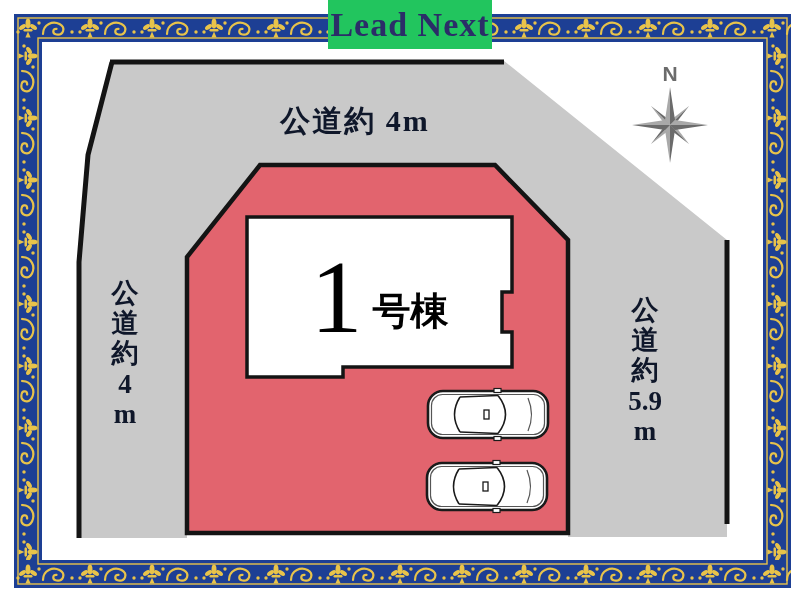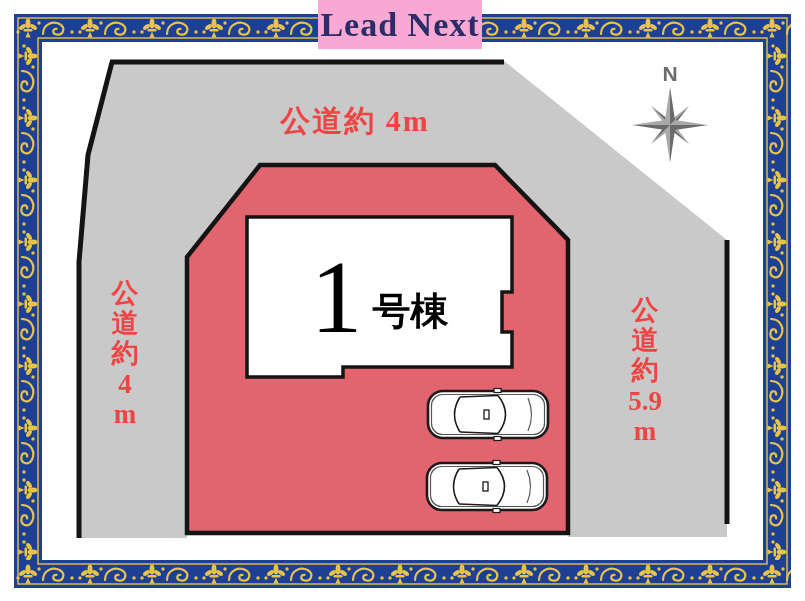--- a/index.html
+++ b/index.html
@@ -4,23 +4,23 @@
 <style>
   html,body{margin:0;padding:0;}
   body{
     width:805px;height:601px;position:relative;background:#ffffff;overflow:hidden;
     font-family:"Liberation Serif","DejaVu Serif",serif;
   }
   svg{display:block;}
   .abs{position:absolute;}
   #frame-svg{left:0;top:0;z-index:1;}
   #plan-svg{left:0;top:0;z-index:2;}
-  .label{position:absolute;z-index:3;color:#ef4444;}
+  .label{position:absolute;z-index:3;color:#0f172a;}
   #logo-box{
-    left:318px;top:0;width:164px;height:49px;background:#f9a8d4;z-index:4;
+    left:328px;top:0;width:164px;height:49px;background:#22c55e;z-index:4;
     display:flex;align-items:center;justify-content:center;
   }
   #logo-text{
     font-family:"Liberation Serif","DejaVu Serif",serif;
     font-weight:bold;font-size:34px;color:#2b2d68;letter-spacing:1px;white-space:nowrap;
   }
   #top-road-label{
     left:255px;top:101px;width:200px;text-align:center;
     font-size:30px;font-weight:bold;letter-spacing:2px;white-space:nowrap;
   }

